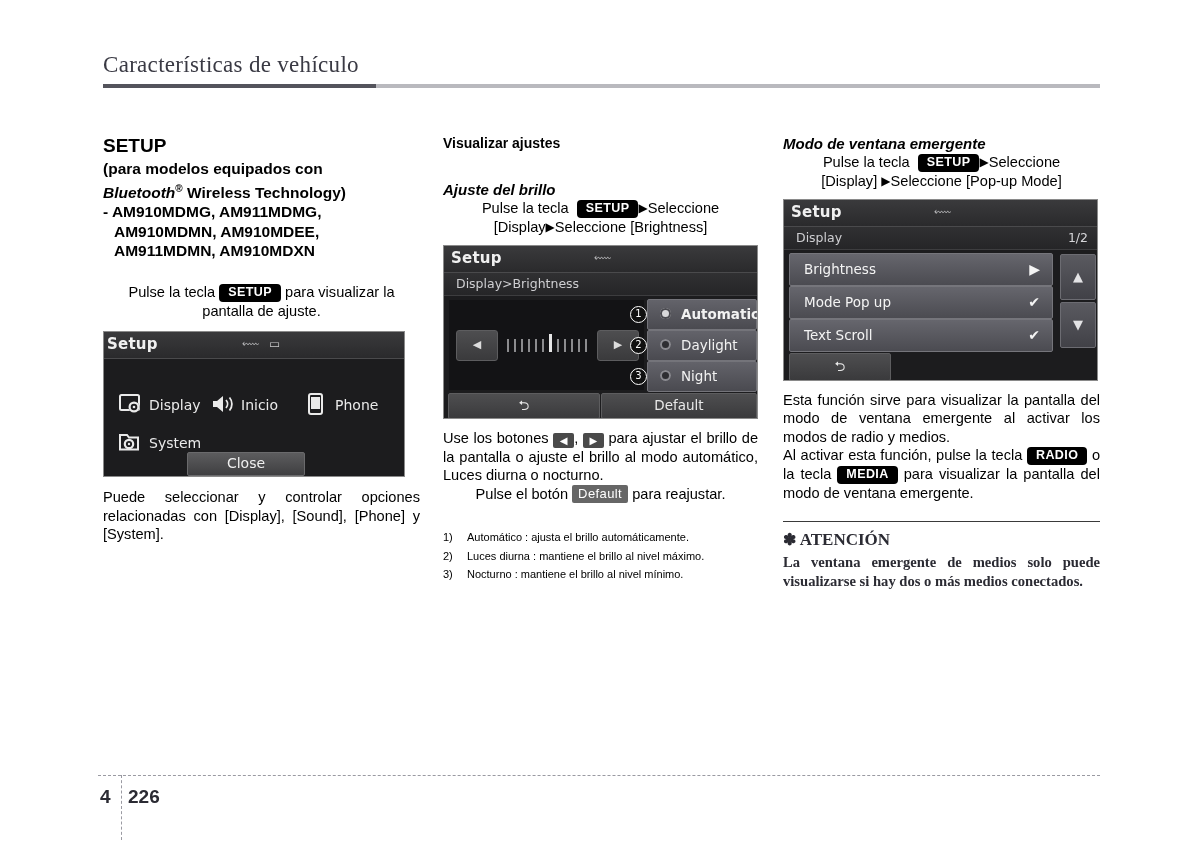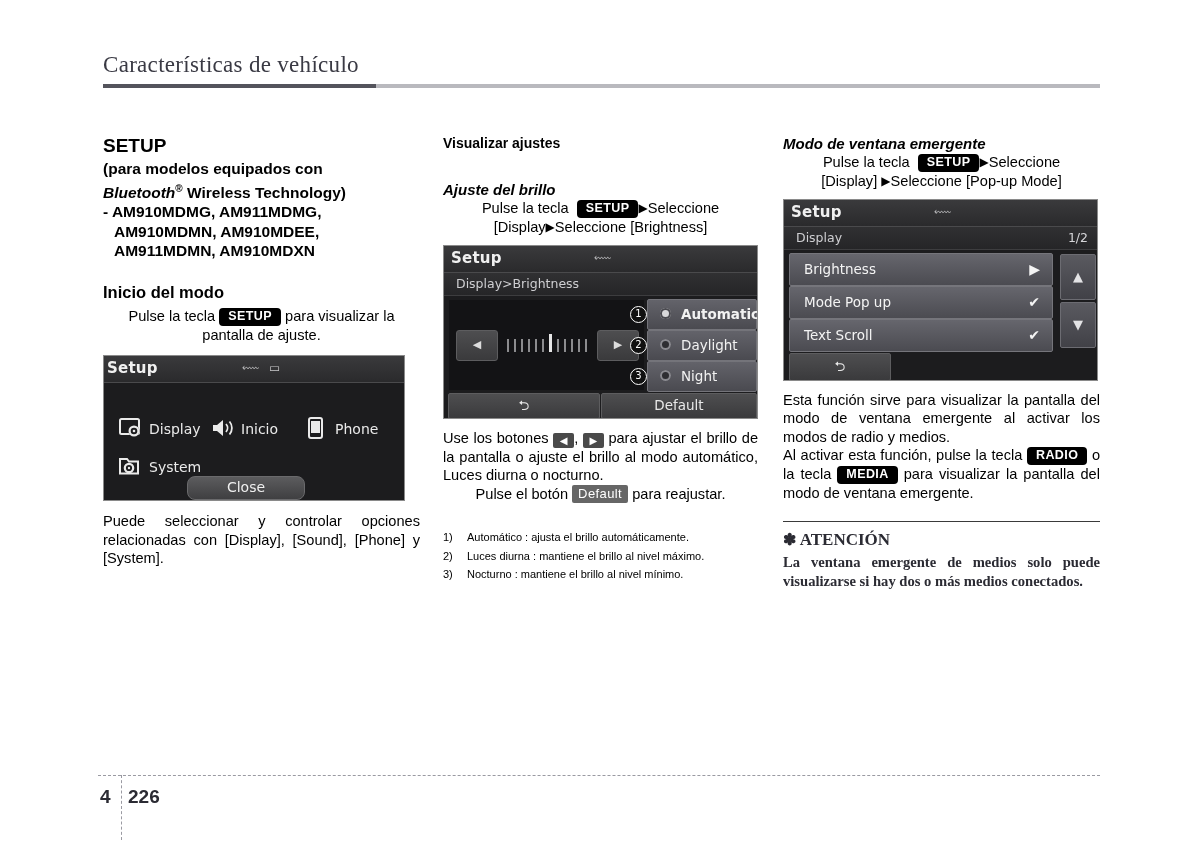--- a/index.html
+++ b/index.html
@@ -167,21 +167,21 @@
   .tile .glyph {
     display: inline-block;
     width: 26px; height: 22px;
     vertical-align: -5px;
     margin-right: 5px;
   }
   .btn-close {
     position: absolute;
     background: linear-gradient(180deg,#5c5c5e 0%,#3f3f41 100%);
     border: 1px solid #6a6a6c;
-    border-radius: 8px;
+    border-radius: 2px;
     color: #efefef;
     font-size: 14px;
     text-align: center;
   }
 
   
   .bright-panel {
     position: absolute;
     background: #131315;
   }
@@ -326,21 +326,20 @@
   <div class="h-sub">
     <span>(para modelos equipados con</span><br>
     <span class="bt">Bluetooth</span><sup>®</sup><span> Wireless Technology)</span><br>
     <span>- AM910MDMG, AM911MDMG,</span><br>
     <span style="padding-left:11px">AM910MDMN, AM910MDEE,</span><br>
     <span style="padding-left:11px">AM911MDMN, AM910MDXN</span>
   </div>
 
   <div style="height:22px"></div>
 
-  <div class="h-section">Inicio del modo</div>
 
   <p class="body nj"><span>Pulse la tecla</span> <span class="key">SETUP</span> <span>para visualizar la pantalla de ajuste.</span></p>
 
   <div class="device" style="margin-top:11px; width:302px; height:146px;">
     <div class="dev-titlebar">
       <span class="dev-title" style="left:3px">Setup</span>
       <span class="dev-icons" style="left:138px">⬳ ▭</span>
     </div>
     <div class="dev-body" style="height:118px;">
 

